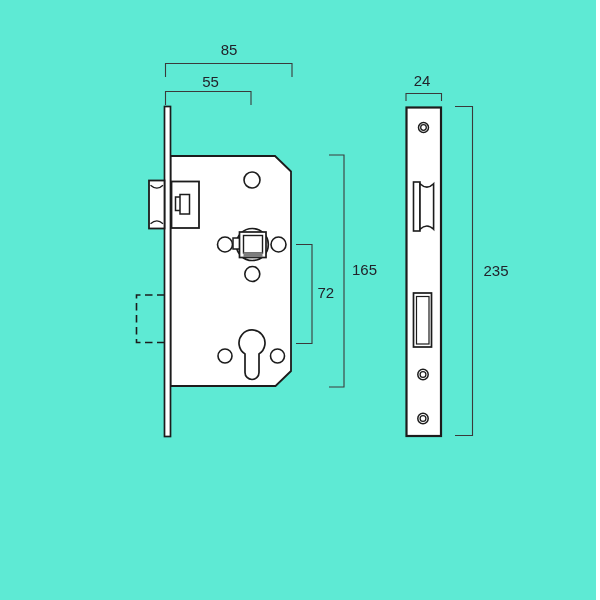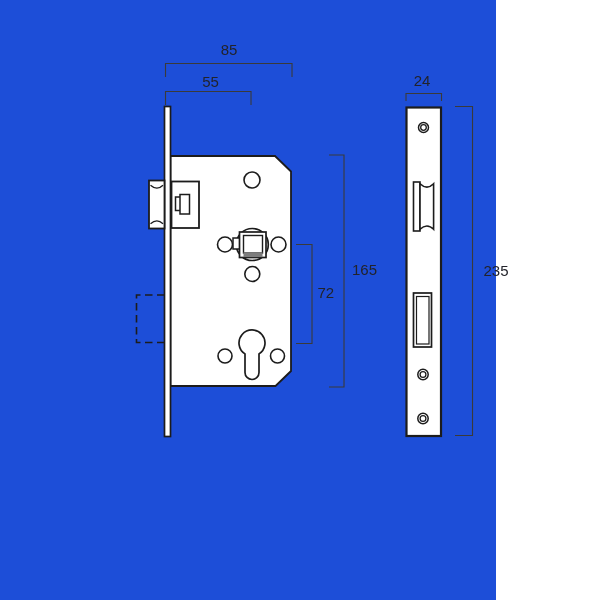--- a/index.html
+++ b/index.html
@@ -1,18 +1,18 @@
 <!DOCTYPE html>
 <html><head>
 <meta charset="utf-8">
 <style>
   html, body { margin: 0; padding: 0; background: #ffffff; }
   #canvas {
-    width: 496px; height: 600px;
-    background: #1d4ed8;
+    width: 596px; height: 600px;
+    background: #5eead4;
     position: relative;
     font-family: "Liberation Sans", sans-serif;
   }
   svg { display: block; }
   text.dim {
     font-family: "Liberation Sans", sans-serif;
     font-size: 15px;
   }
 </style>
 </head>

